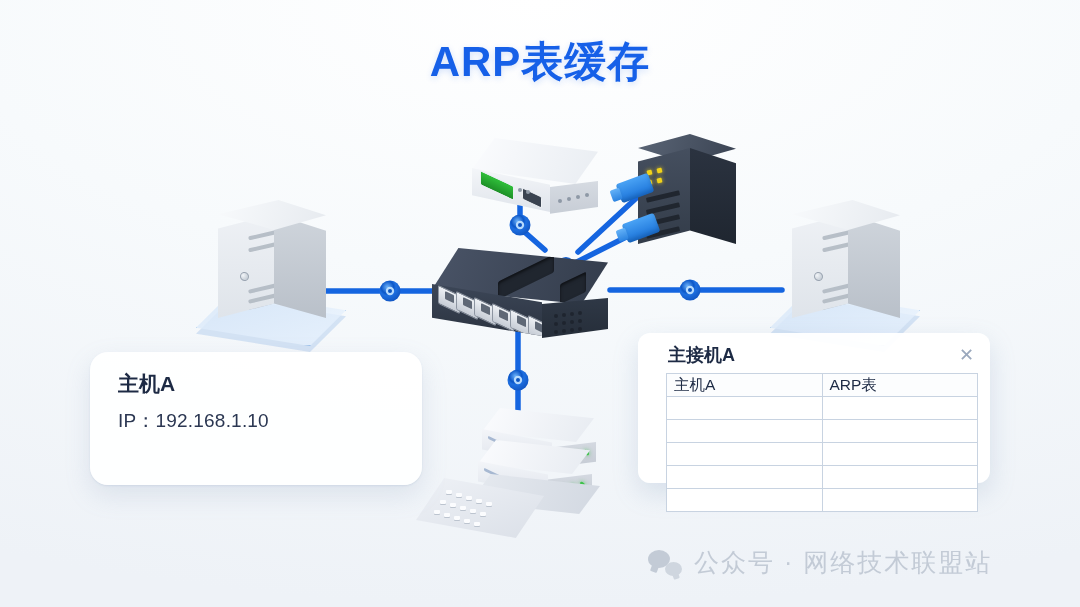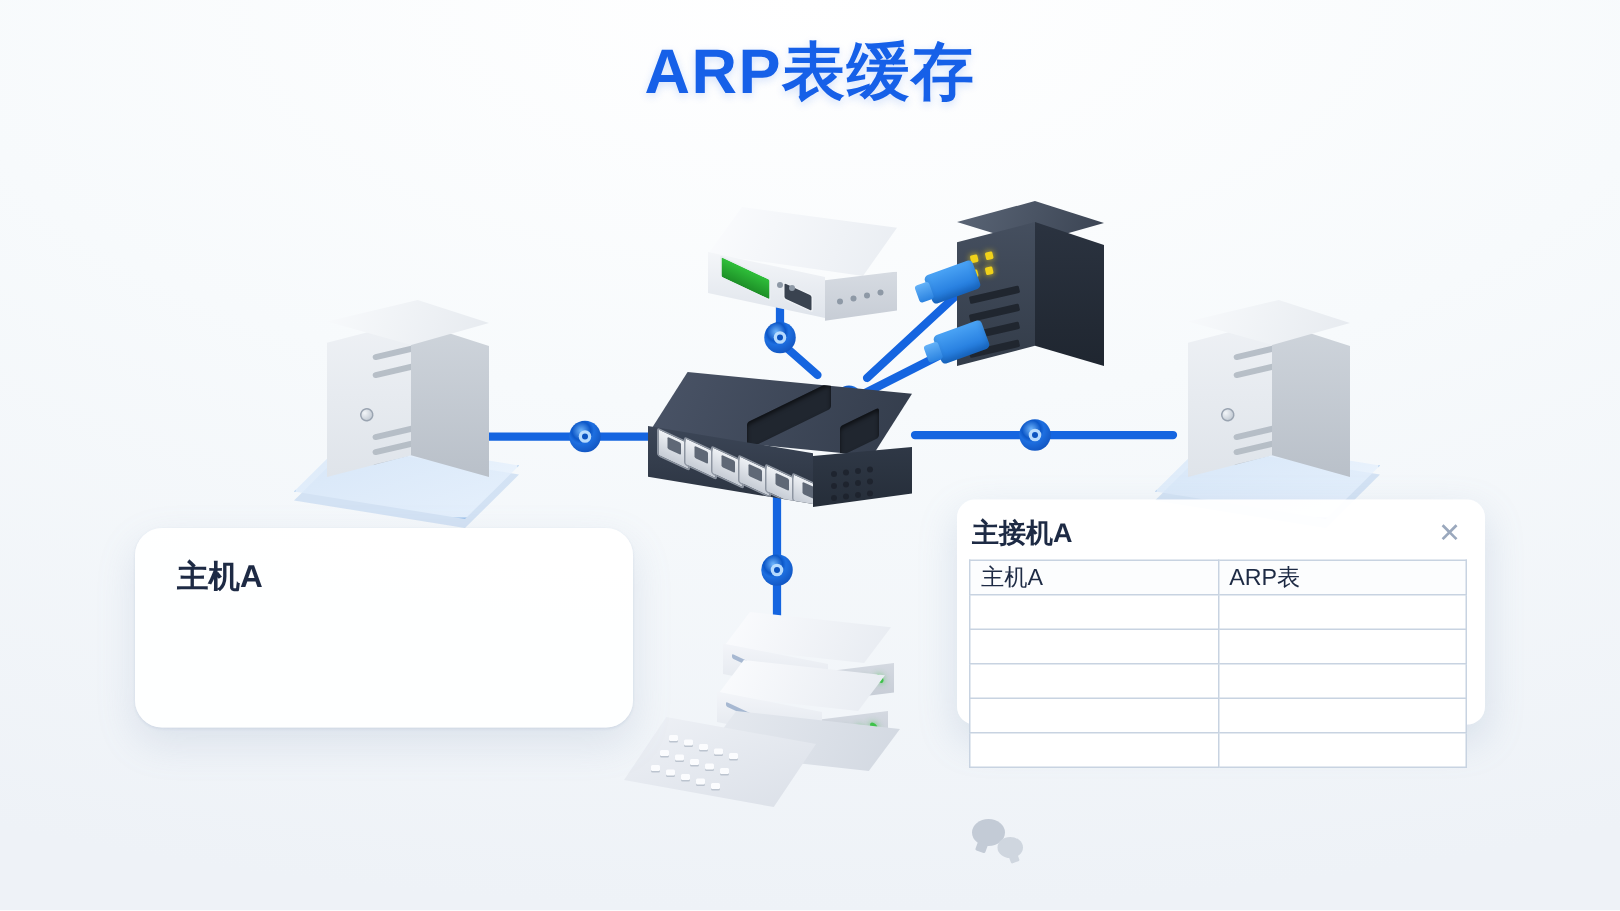--- a/index.html
+++ b/index.html
@@ -10,21 +10,21 @@
   }
   #stage {
     position: relative;
     width: 1080px; height: 607px;
     background:
       radial-gradient(120% 100% at 50% 0%, #ffffff 0%, #f7fafc 45%, #eef2f7 100%);
   }
 
   
   .title {
-    position: absolute; left: 0; top: 20px; width: 100%;
+    position: absolute; left: 0; top: 34px; width: 100%;
     text-align: center;
     font-size: 42px; font-weight: 700; letter-spacing: 1px;
     color: #1660e8;
     text-shadow: 0 2px 6px rgba(22,96,232,0.18);
   }
 
   
   #links { position: absolute; left:0; top:0; width:1080px; height:607px; }
 
   
@@ -237,21 +237,21 @@
   .infocard .ic-row {
     font-size: 19px; color: #2a3category; color:#2b3752; margin-bottom: 6px; letter-spacing:.2px;
   }
 
   
   .panel {
     position: absolute; left: 638px; top: 333px; width: 352px; height: 150px;
     background: rgba(255,255,255,0.95);
     border-radius: 12px;
     box-shadow: 0 10px 26px rgba(120,145,180,0.22);
-    padding: 10px 12px 12px 8px;
+    padding: 10px 12px 12px 28px;
   }
   .panel-head {
     display:flex; align-items:center; justify-content:space-between;
     padding: 0 2px 6px 2px;
   }
   .panel-title { font-size: 18px; font-weight: 700; color:#1d2a44; }
   .close-x {
     font-size: 18px; color:#9aa8bd; cursor:pointer; line-height:1;
     padding: 0 2px;
   }
@@ -487,20 +487,21 @@
     <div class="kslot" style="left:64px; top:34px;"></div>
     <div class="kslot" style="left:18px; top:32px;"></div>
     <div class="kslot" style="left:28px; top:35px;"></div>
     <div class="kslot" style="left:38px; top:38px;"></div>
     <div class="kslot" style="left:48px; top:41px;"></div>
     <div class="kslot" style="left:58px; top:44px;"></div>
   </div>
 
   <div class="infocard">
     <div class="ic-title">主机A</div>
+    <div class="ic-row">IP：192.168.1.10</div>
   </div>
 
   <div class="panel">
     <div class="panel-head">
       <div class="panel-title">主接机A</div>
       <div class="close-x">✕</div>
     </div>
     <table class="arp">
       <thead>
         <tr>
@@ -531,15 +532,16 @@
         </tr>
       </tbody>
     </table>
   </div>
 
   <div class="footer">
     <div class="wechat">
       <div class="b1"></div>
         <div class="b2"></div>
     </div>
+    <div>公众号 · 网络技术联盟站</div>
   </div>
 
 </div>
 
 </body></html>

